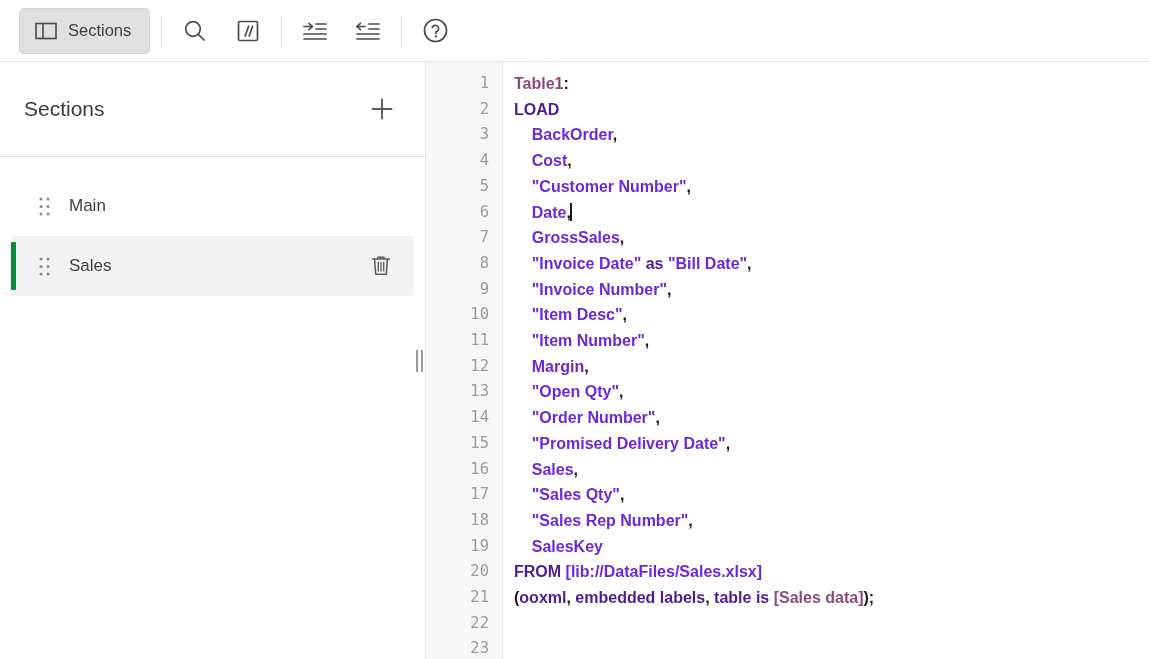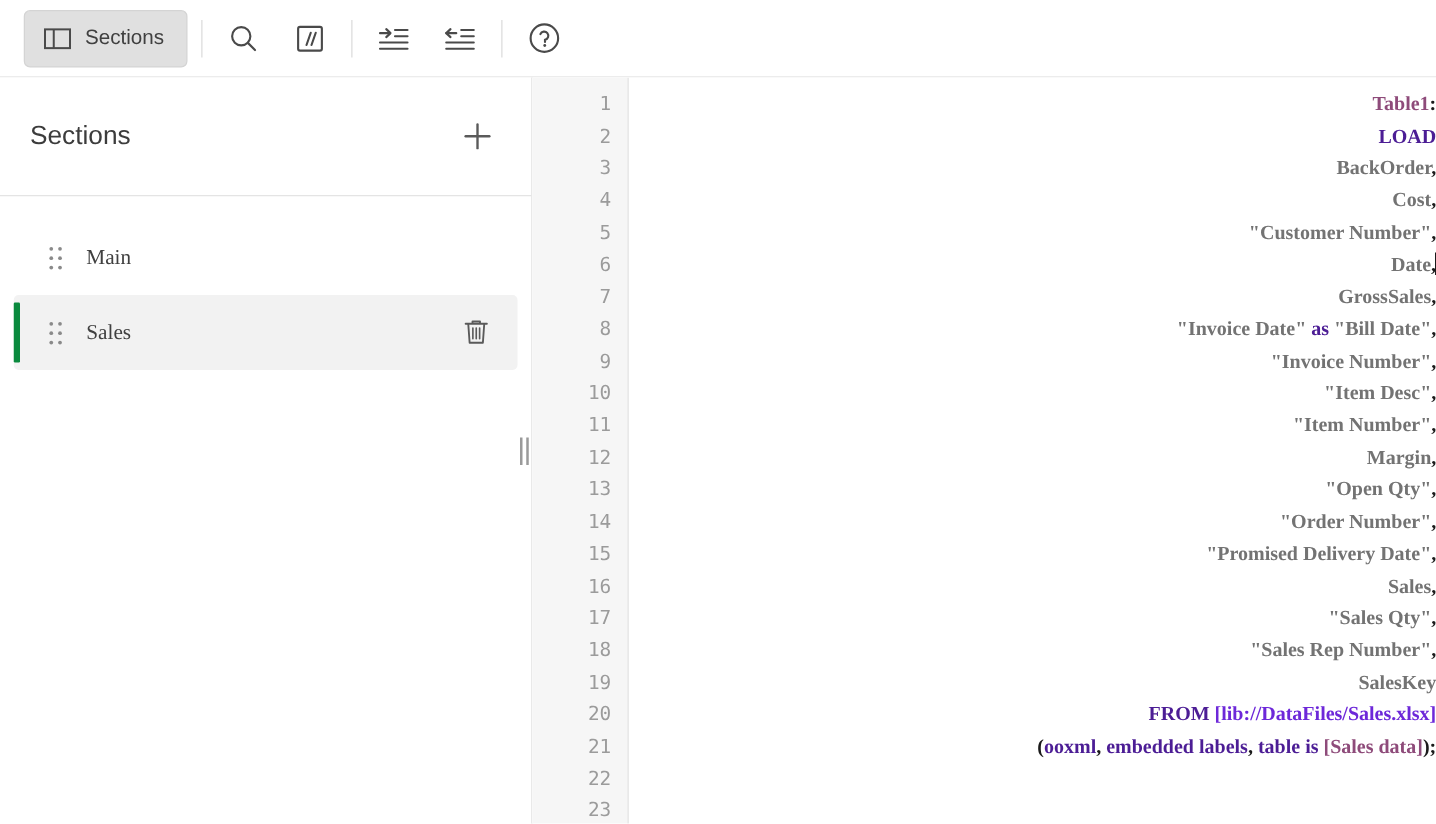--- a/index.html
+++ b/index.html
@@ -81,21 +81,21 @@
     width: 5px; background: #0a8a3e; border-radius: 1px;
     display: none;
   }
   .section-item.active .accent { display: block; }
   .drag-handle {
     width: 26px; margin-left: 20px;
     display: flex; align-items: center; justify-content: center;
     cursor: grab;
   }
   .section-label {
-    font-size: 17px; color: #404040; margin-left: 12px; flex: 1; font-family: Liberation Serif, serif;
+    font-size: 17px; color: #404040; margin-left: 12px; flex: 1;
   }
   .delete-btn {
     width: 34px; height: 34px; margin-right: 16px;
     display: flex; align-items: center; justify-content: center;
     cursor: pointer; border-radius: 4px;
   }
 
   
   .splitter {
     position: absolute; left: 413px; top: 0; bottom: 0;
@@ -125,30 +125,29 @@
     font-family: "DejaVu Sans Mono", monospace;
     font-size: 15.5px; line-height: 25.7px;
     color: #9b9b9b;
     padding-right: 13px;
   }
   .code {
     flex: 1; padding-top: 9px; padding-left: 11px;
     overflow: hidden;
   }
   .code .line {
-    font-family: Liberation Serif, serif;
+    font-family: Liberation Sans, sans-serif;
     font-size: 16px; line-height: 25.7px;
     white-space: pre;
     color: #262626;
     font-weight: bold;
-    text-align: right;
   }
   .tok-table  { color: #8e4b7a; }
   .tok-kw     { color: #4c1d95; }
-  .tok-field  { color: #737373; }
+  .tok-field  { color: #6d28d9; }
   .tok-punct  { color: #1a1a1a; }
   .tok-path   { color: #6d28d9; }
   .caret {
     display: inline-block; width: 1.5px; height: 18px;
     background: #1a1a1a; vertical-align: -3px; margin: 0 -0.7px;
   }
   svg { display: block; }
 </style>
 </head>
 <body>

